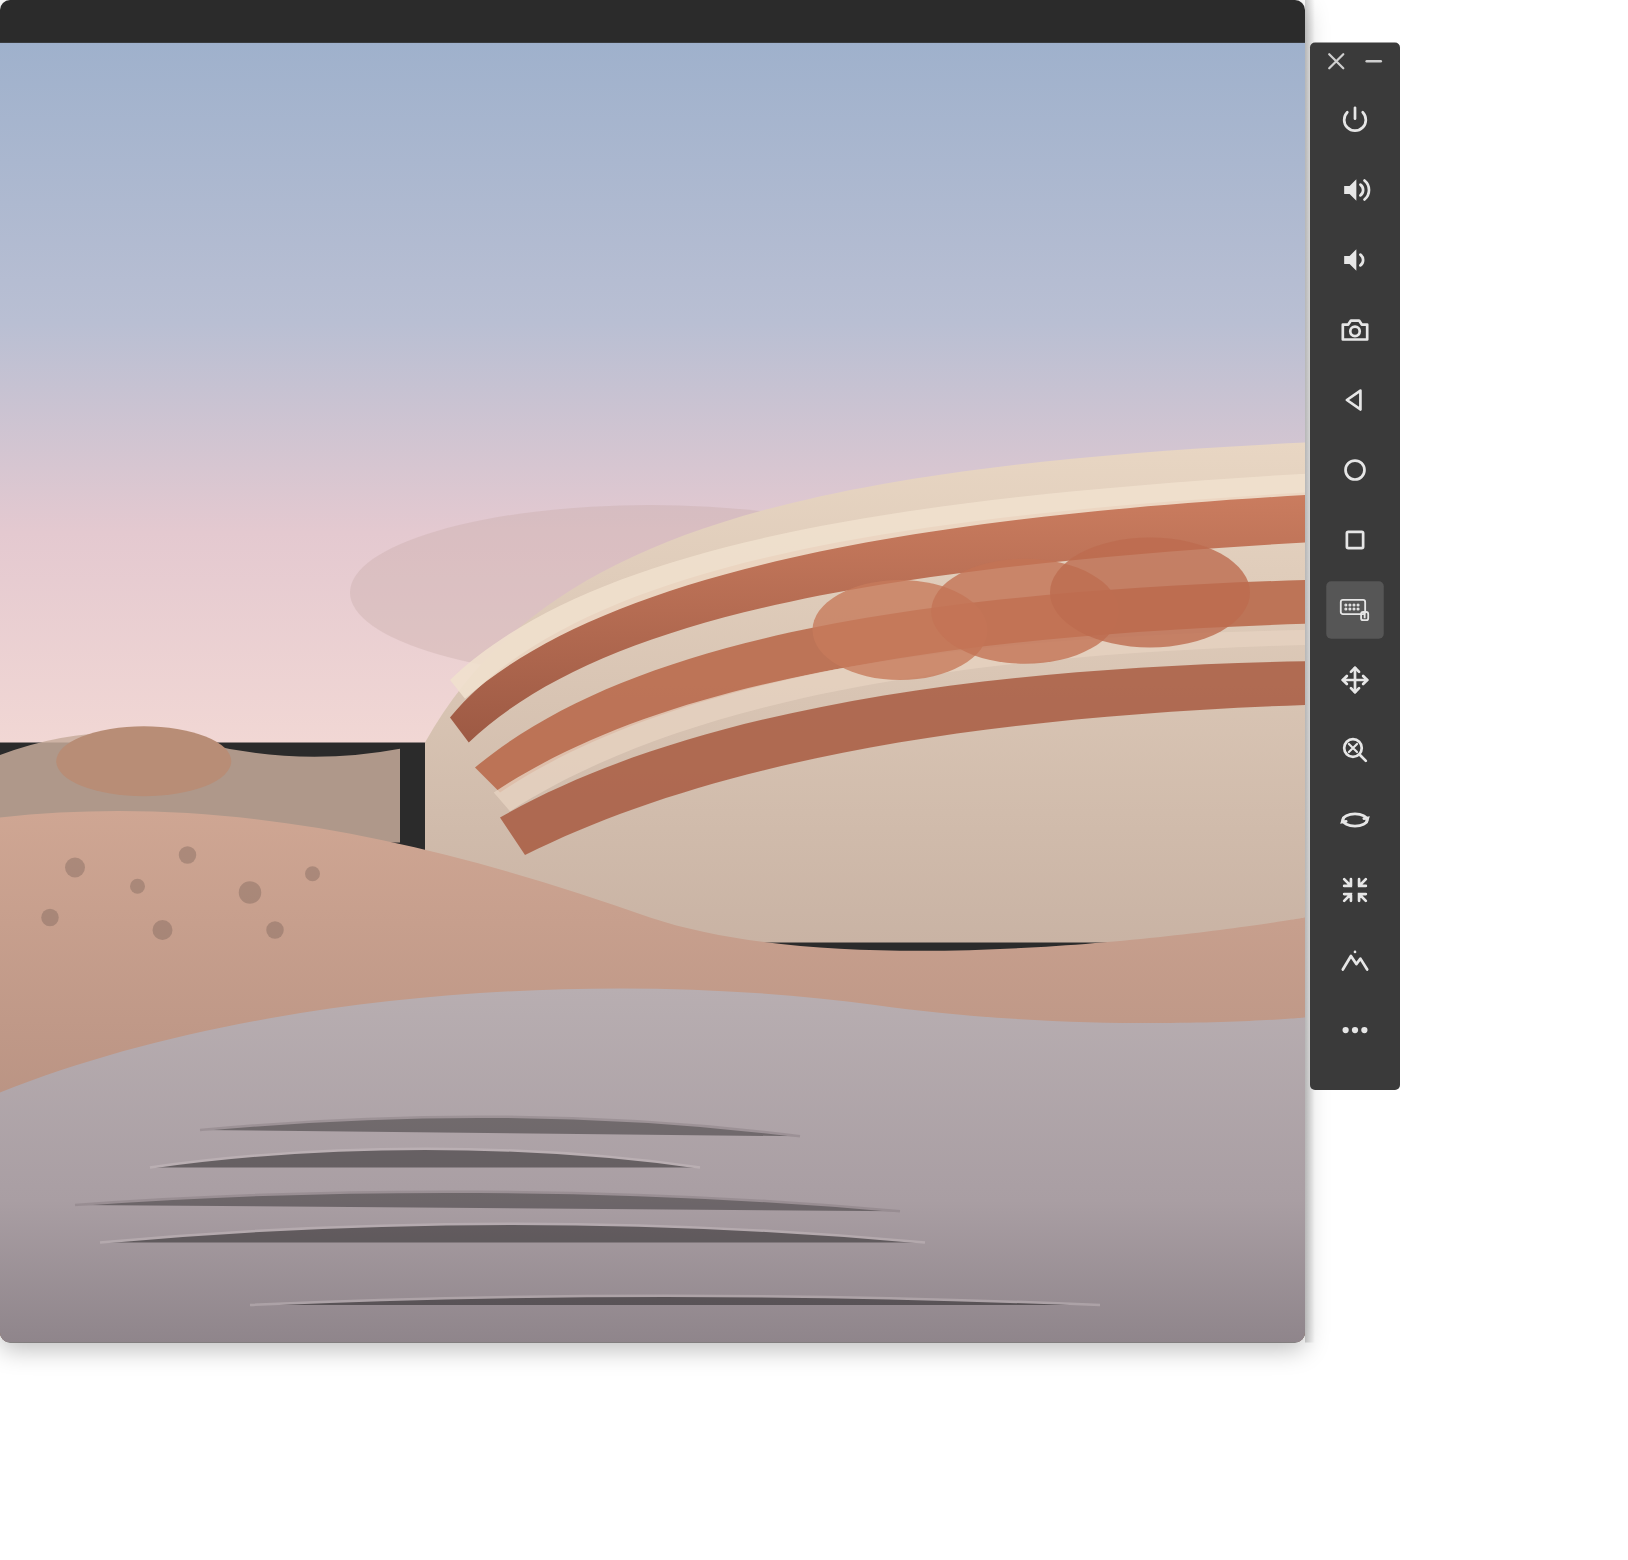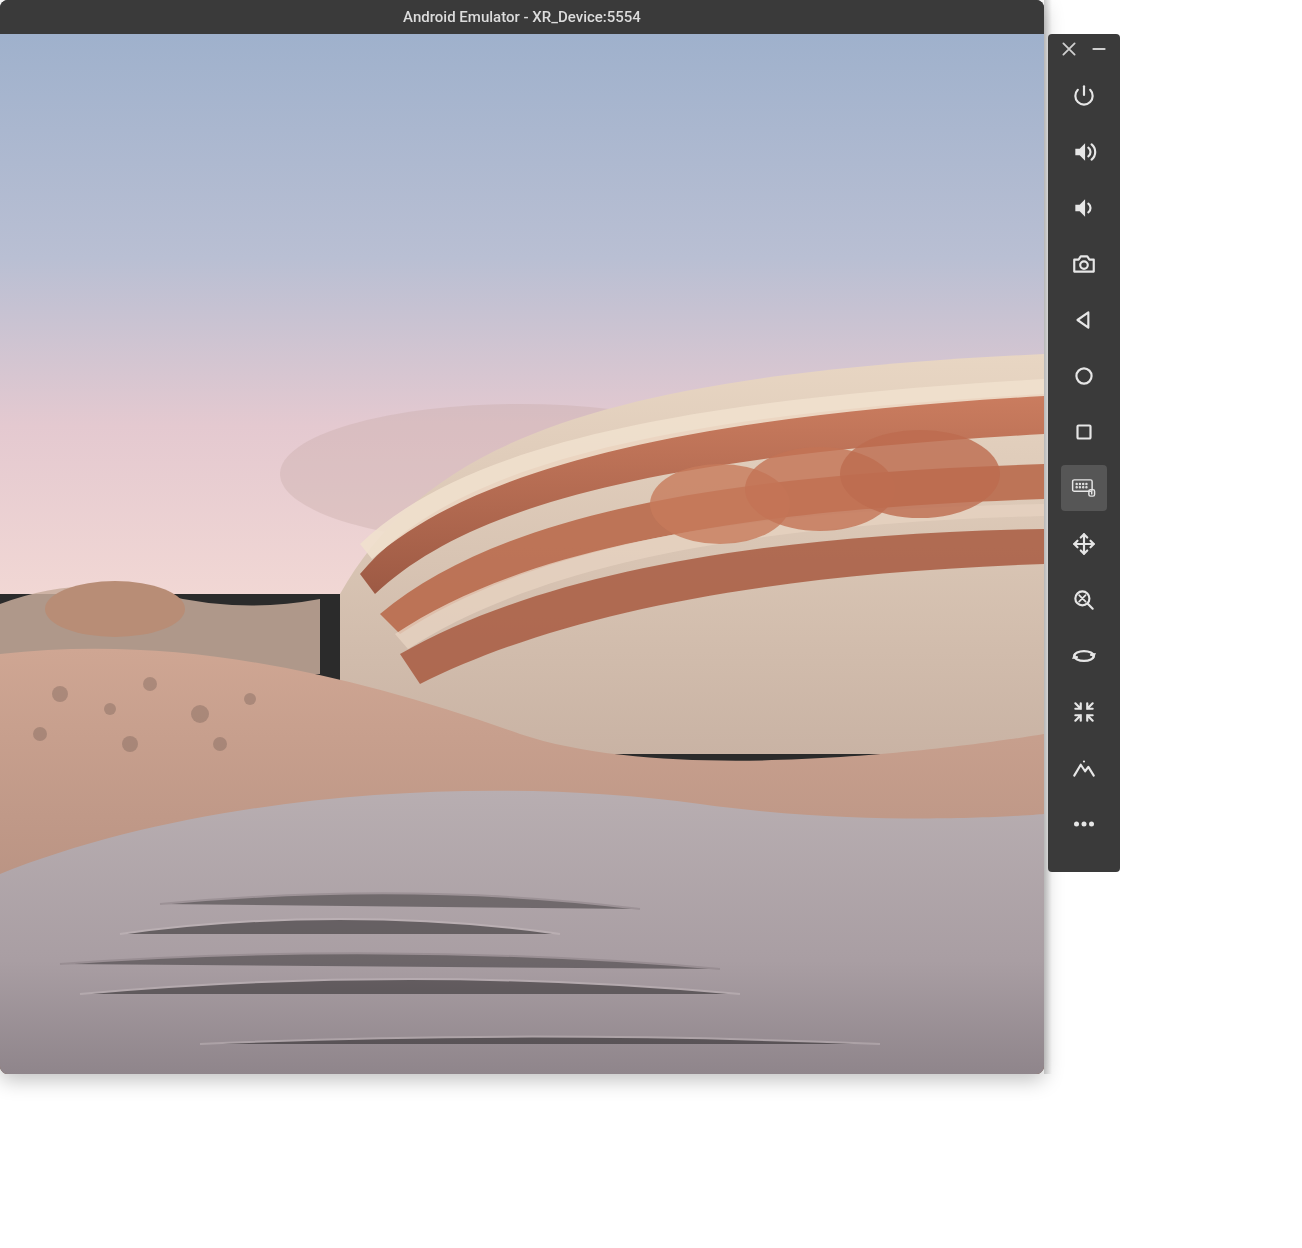--- a/index.html
+++ b/index.html
@@ -103,23 +103,20 @@
     background: linear-gradient(to right, rgba(0,0,0,0.18), rgba(0,0,0,0));
     pointer-events:none;
   }
 </style>
 </head>
 <body>
 
 <div class="stage">
 
   <div class="emu-window">
-    <div class="titlebar">
-      <span>Android Emulator - XR_Device:5554</span>
-    </div>
     <div class="screen">
 
       <svg viewBox="0 0 1044 1040" preserveAspectRatio="none">
         <defs>
           <linearGradient id="sky" x1="0" y1="0" x2="0" y2="1">
             <stop offset="0%" stop-color="#9fb1cc"></stop>
             <stop offset="40%" stop-color="#b9bfd3"></stop>
             <stop offset="70%" stop-color="#e4c9d0"></stop>
             <stop offset="100%" stop-color="#f1d7d4"></stop>
           </linearGradient>

